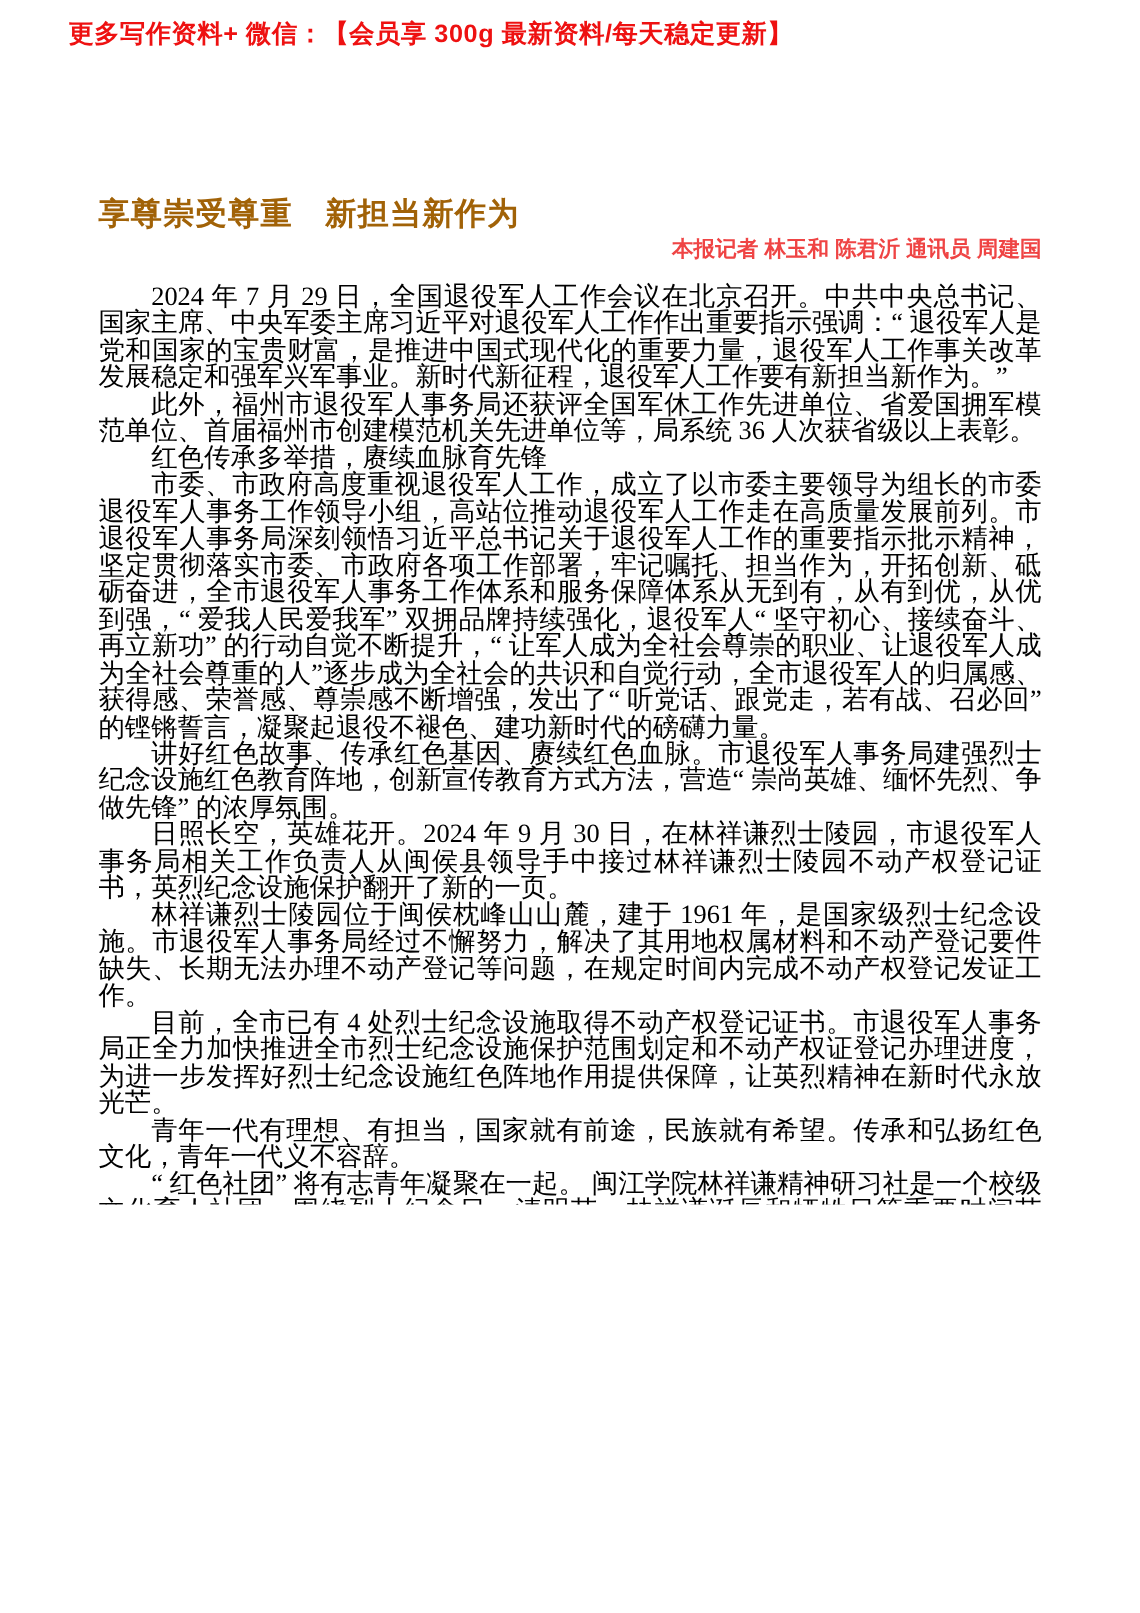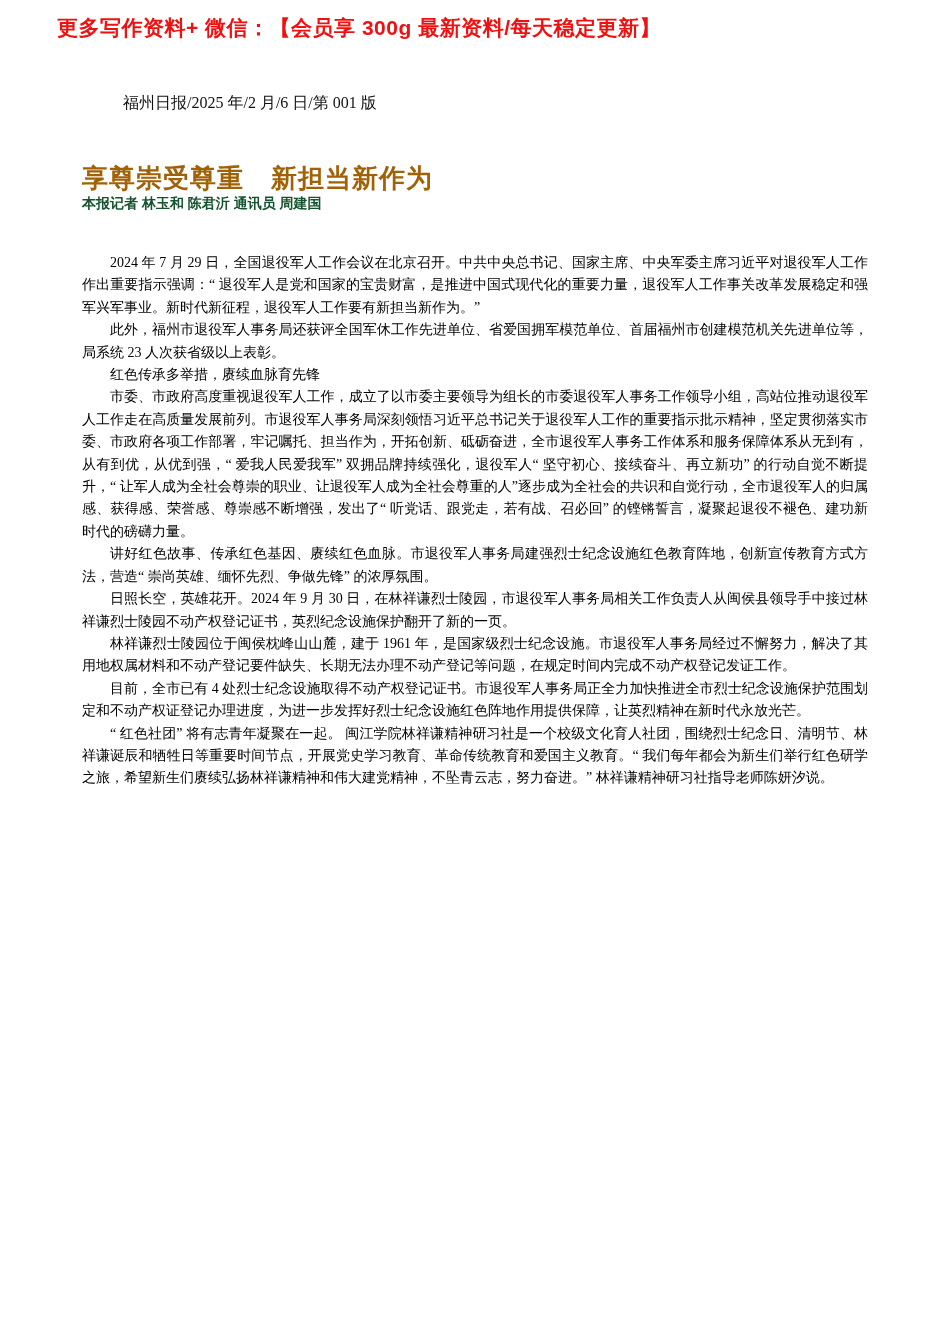--- a/index.html
+++ b/index.html
@@ -29,27 +29,27 @@
     font-weight:bold;font-size:20px;color:#000;
   }
   .headline{
     position:absolute;top:161px;left:82px;width:786px;
     text-align:left;
     font-family:"Liberation Sans","DejaVu Sans",sans-serif;
     font-weight:bold;font-size:26px;color:#a16207;letter-spacing:1px;
   }
   .byline{
     position:absolute;top:195px;left:82px;width:786px;
-    text-align:left;
+    text-align:right;
     font-family:"Liberation Sans","DejaVu Sans",sans-serif;
-    font-weight:bold;font-size:14px;color:#14532d;
+    font-weight:bold;font-size:18px;color:#ef4444;
   }
   .body-text{
-    position:absolute;top:252px;left:82px;width:786px;
-    font-size:14px;line-height:22.4px;
+    position:absolute;top:236px;left:82px;width:786px;
+    font-size:22px;line-height:22.4px;
     text-align:justify;text-justify:inter-ideograph;
     color:#000;
   }
   .body-text p{
     margin:0;padding:0;text-indent:2em;
   }
   .page-indicator{
     position:absolute;top:1071px;right:140px;
     font-size:15px;color:#000;white-space:nowrap;
   }
@@ -70,36 +70,36 @@
     font-size:16px;color:#0f766e;letter-spacing:1px;
   }
 </style>
 </head>
 <body>
 
 <div id="page">
 
   <div class="banner">更多写作资料+ 微信：【会员享 300g 最新资料/每天稳定更新】</div>
 
-  <div class="dateline">福州日报/2025 年/2 月/6 日/第 001 版</div>
 
 
   <div class="headline">享尊崇受尊重　新担当新作为</div>
 
   <div class="byline">本报记者 林玉和 陈君沂 通讯员 周建国</div>
 
   <div class="body-text">
     <p>2024 年 7 月 29 日，全国退役军人工作会议在北京召开。中共中央总书记、国家主席、中央军委主席习近平对退役军人工作作出重要指示强调：“ 退役军人是党和国家的宝贵财富，是推进中国式现代化的重要力量，退役军人工作事关改革发展稳定和强军兴军事业。新时代新征程，退役军人工作要有新担当新作为。”</p>
-    <p>此外，福州市退役军人事务局还获评全国军休工作先进单位、省爱国拥军模范单位、首届福州市创建模范机关先进单位等，局系统 23 人次获省级以上表彰。</p>
+    <p>此外，福州市退役军人事务局还获评全国军休工作先进单位、省爱国拥军模范单位、首届福州市创建模范机关先进单位等，局系统 36 人次获省级以上表彰。</p>
     <p>红色传承多举措，赓续血脉育先锋</p>
     <p>市委、市政府高度重视退役军人工作，成立了以市委主要领导为组长的市委退役军人事务工作领导小组，高站位推动退役军人工作走在高质量发展前列。市退役军人事务局深刻领悟习近平总书记关于退役军人工作的重要指示批示精神，坚定贯彻落实市委、市政府各项工作部署，牢记嘱托、担当作为，开拓创新、砥砺奋进，全市退役军人事务工作体系和服务保障体系从无到有，从有到优，从优到强，“ 爱我人民爱我军” 双拥品牌持续强化，退役军人“ 坚守初心、接续奋斗、再立新功” 的行动自觉不断提升，“ 让军人成为全社会尊崇的职业、让退役军人成为全社会尊重的人”逐步成为全社会的共识和自觉行动，全市退役军人的归属感、获得感、荣誉感、尊崇感不断增强，发出了“ 听党话、跟党走，若有战、召必回” 的铿锵誓言，凝聚起退役不褪色、建功新时代的磅礴力量。</p>
     <p>讲好红色故事、传承红色基因、赓续红色血脉。市退役军人事务局建强烈士纪念设施红色教育阵地，创新宣传教育方式方法，营造“ 崇尚英雄、缅怀先烈、争做先锋” 的浓厚氛围。</p>
     <p>日照长空，英雄花开。2024 年 9 月 30 日，在林祥谦烈士陵园，市退役军人事务局相关工作负责人从闽侯县领导手中接过林祥谦烈士陵园不动产权登记证书，英烈纪念设施保护翻开了新的一页。</p>
     <p>林祥谦烈士陵园位于闽侯枕峰山山麓，建于 1961 年，是国家级烈士纪念设施。市退役军人事务局经过不懈努力，解决了其用地权属材料和不动产登记要件缺失、长期无法办理不动产登记等问题，在规定时间内完成不动产权登记发证工作。</p>
     <p>目前，全市已有 4 处烈士纪念设施取得不动产权登记证书。市退役军人事务局正全力加快推进全市烈士纪念设施保护范围划定和不动产权证登记办理进度，为进一步发挥好烈士纪念设施红色阵地作用提供保障，让英烈精神在新时代永放光芒。</p>
+    <p>青年一代有理想、有担当，国家就有前途，民族就有希望。传承和弘扬红色文化，青年一代义不容辞。</p>
     <p>“ 红色社团” 将有志青年凝聚在一起。 闽江学院林祥谦精神研习社是一个校级文化育人社团，围绕烈士纪念日、清明节、林祥谦诞辰和牺牲日等重要时间节点，开展党史学习教育、革命传统教育和爱国主义教育。“ 我们每年都会为新生们举行红色研学之旅，希望新生们赓续弘扬林祥谦精神和伟大建党精神，不坠青云志，努力奋进。” 林祥谦精神研习社指导老师陈妍汐说。</p>
   </div>
 
   <div class="page-indicator">第 1 页 共 4 页</div>
 
   <div class="footer-rule"></div>
 
   <div class="watermark">
     <span class="brand">中国知网</span>
     <span class="url">https://www.cnki.net</span>

